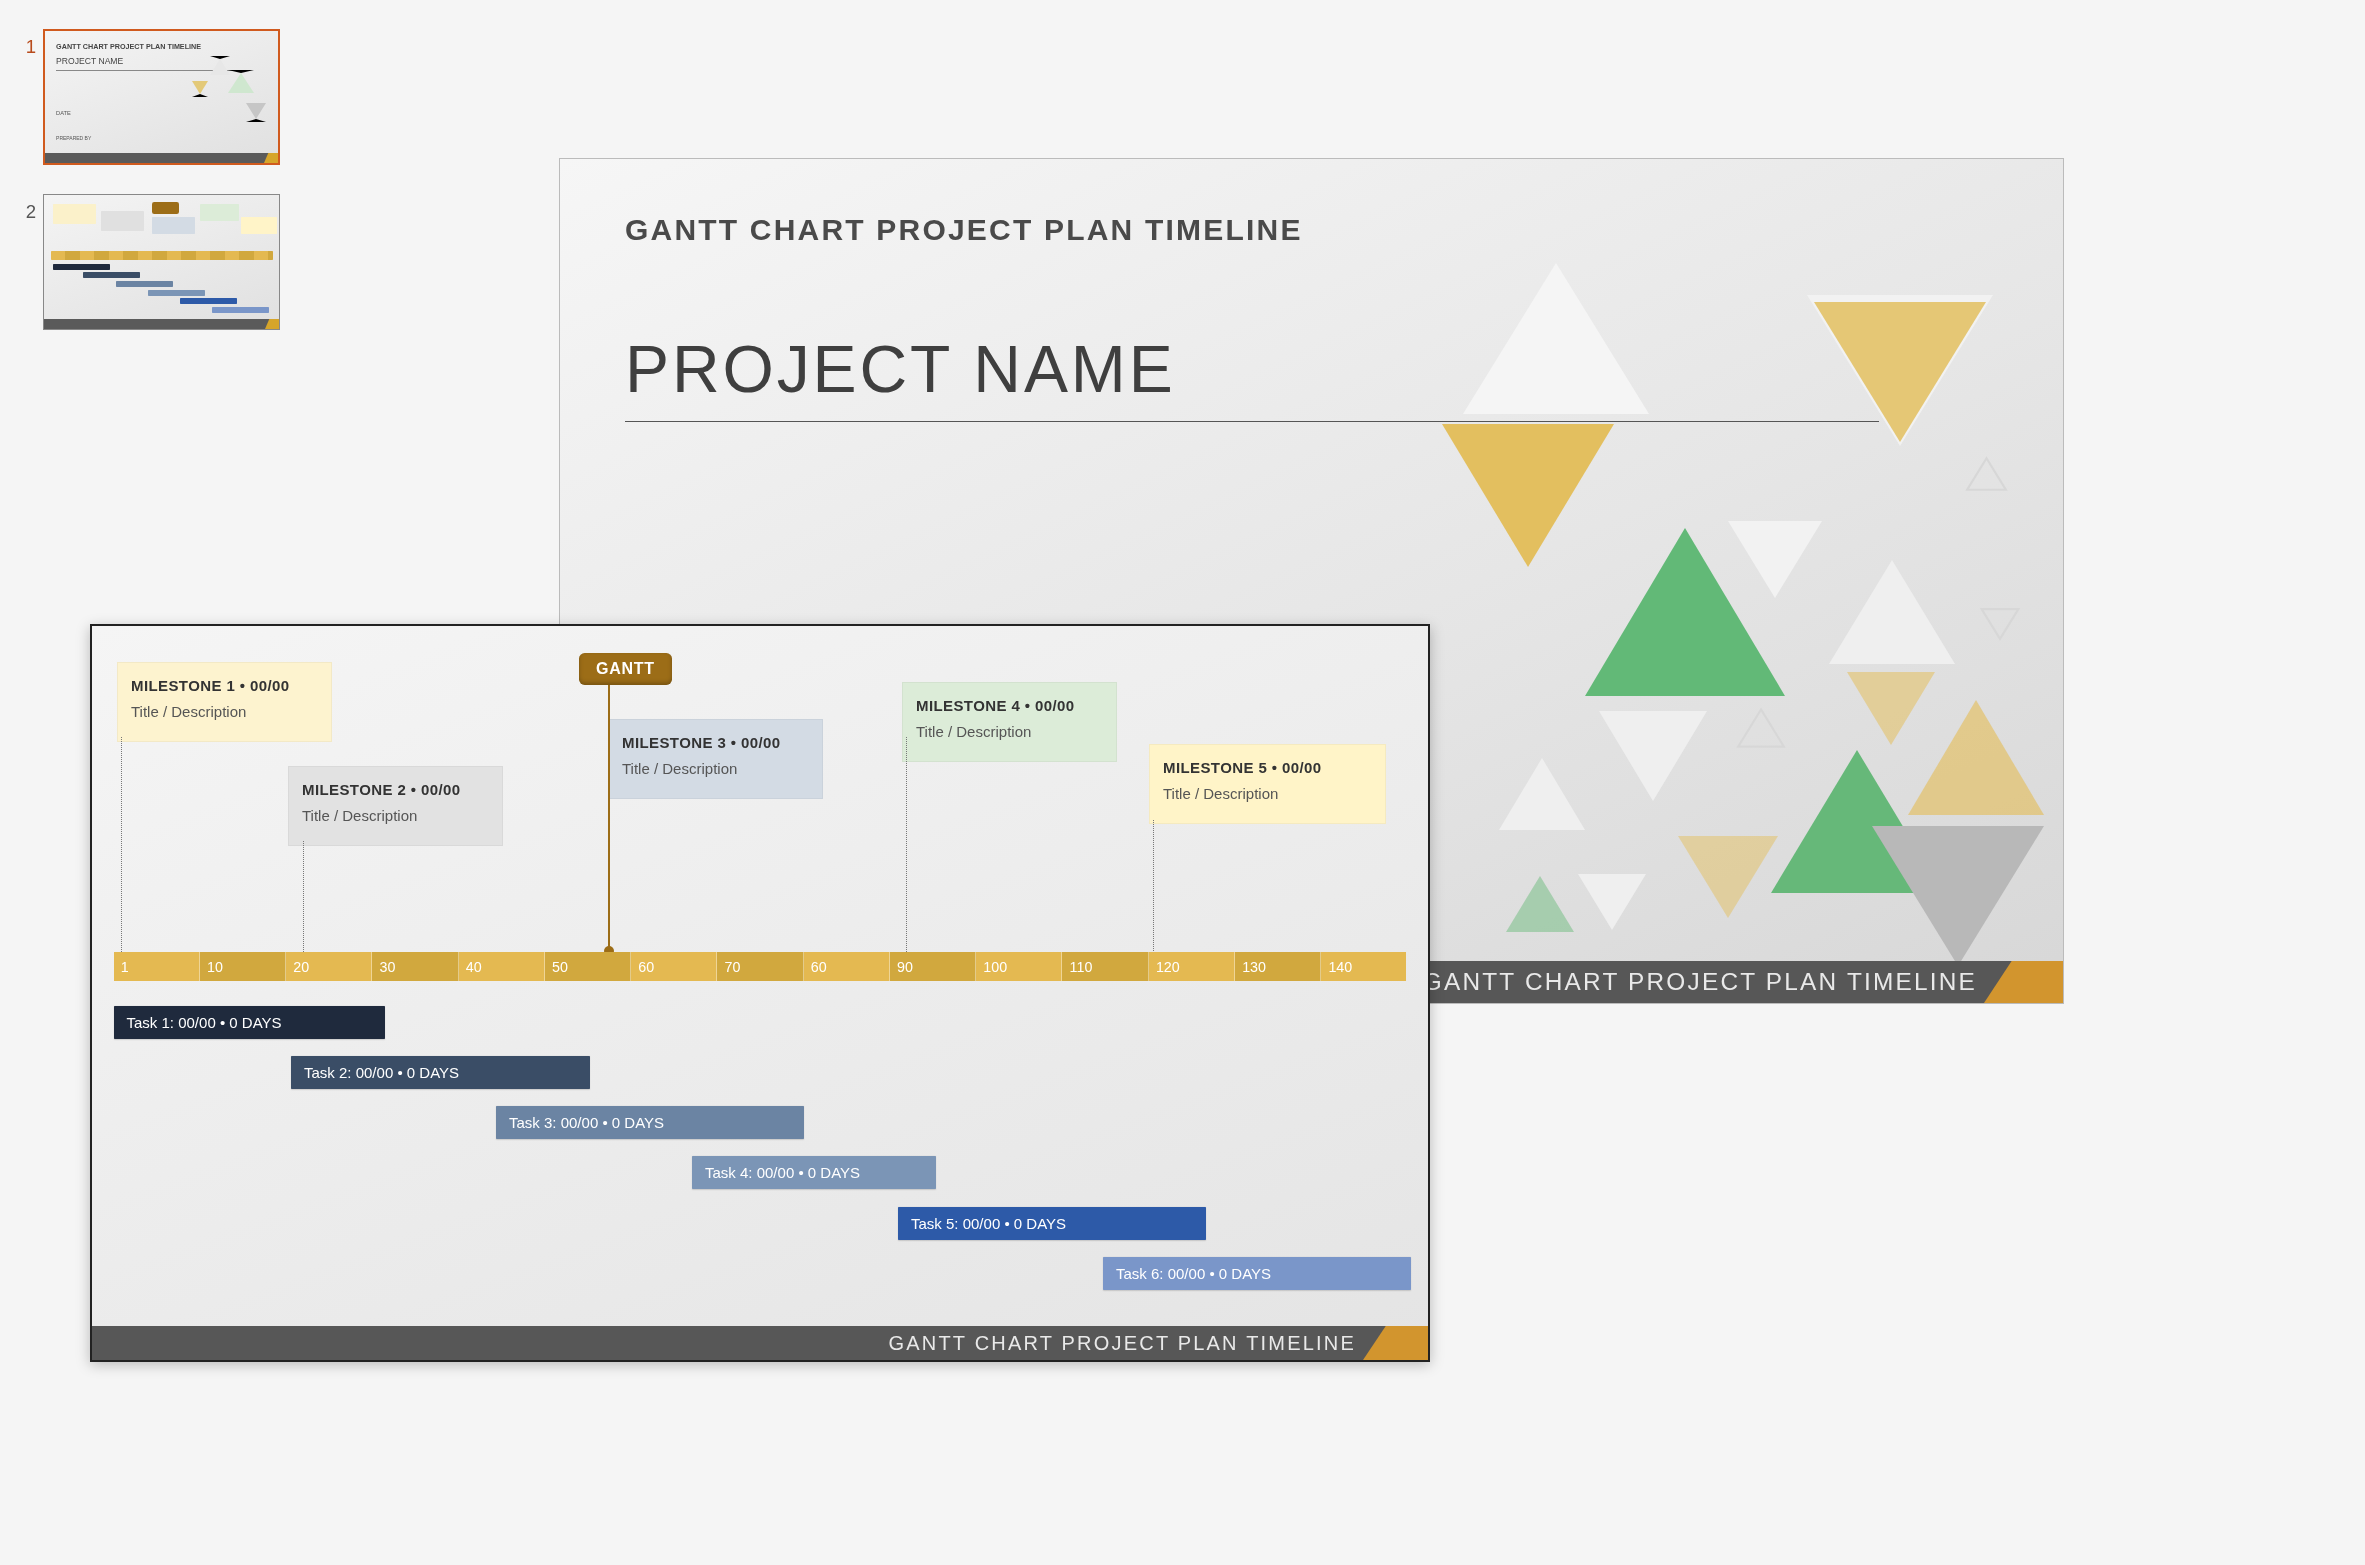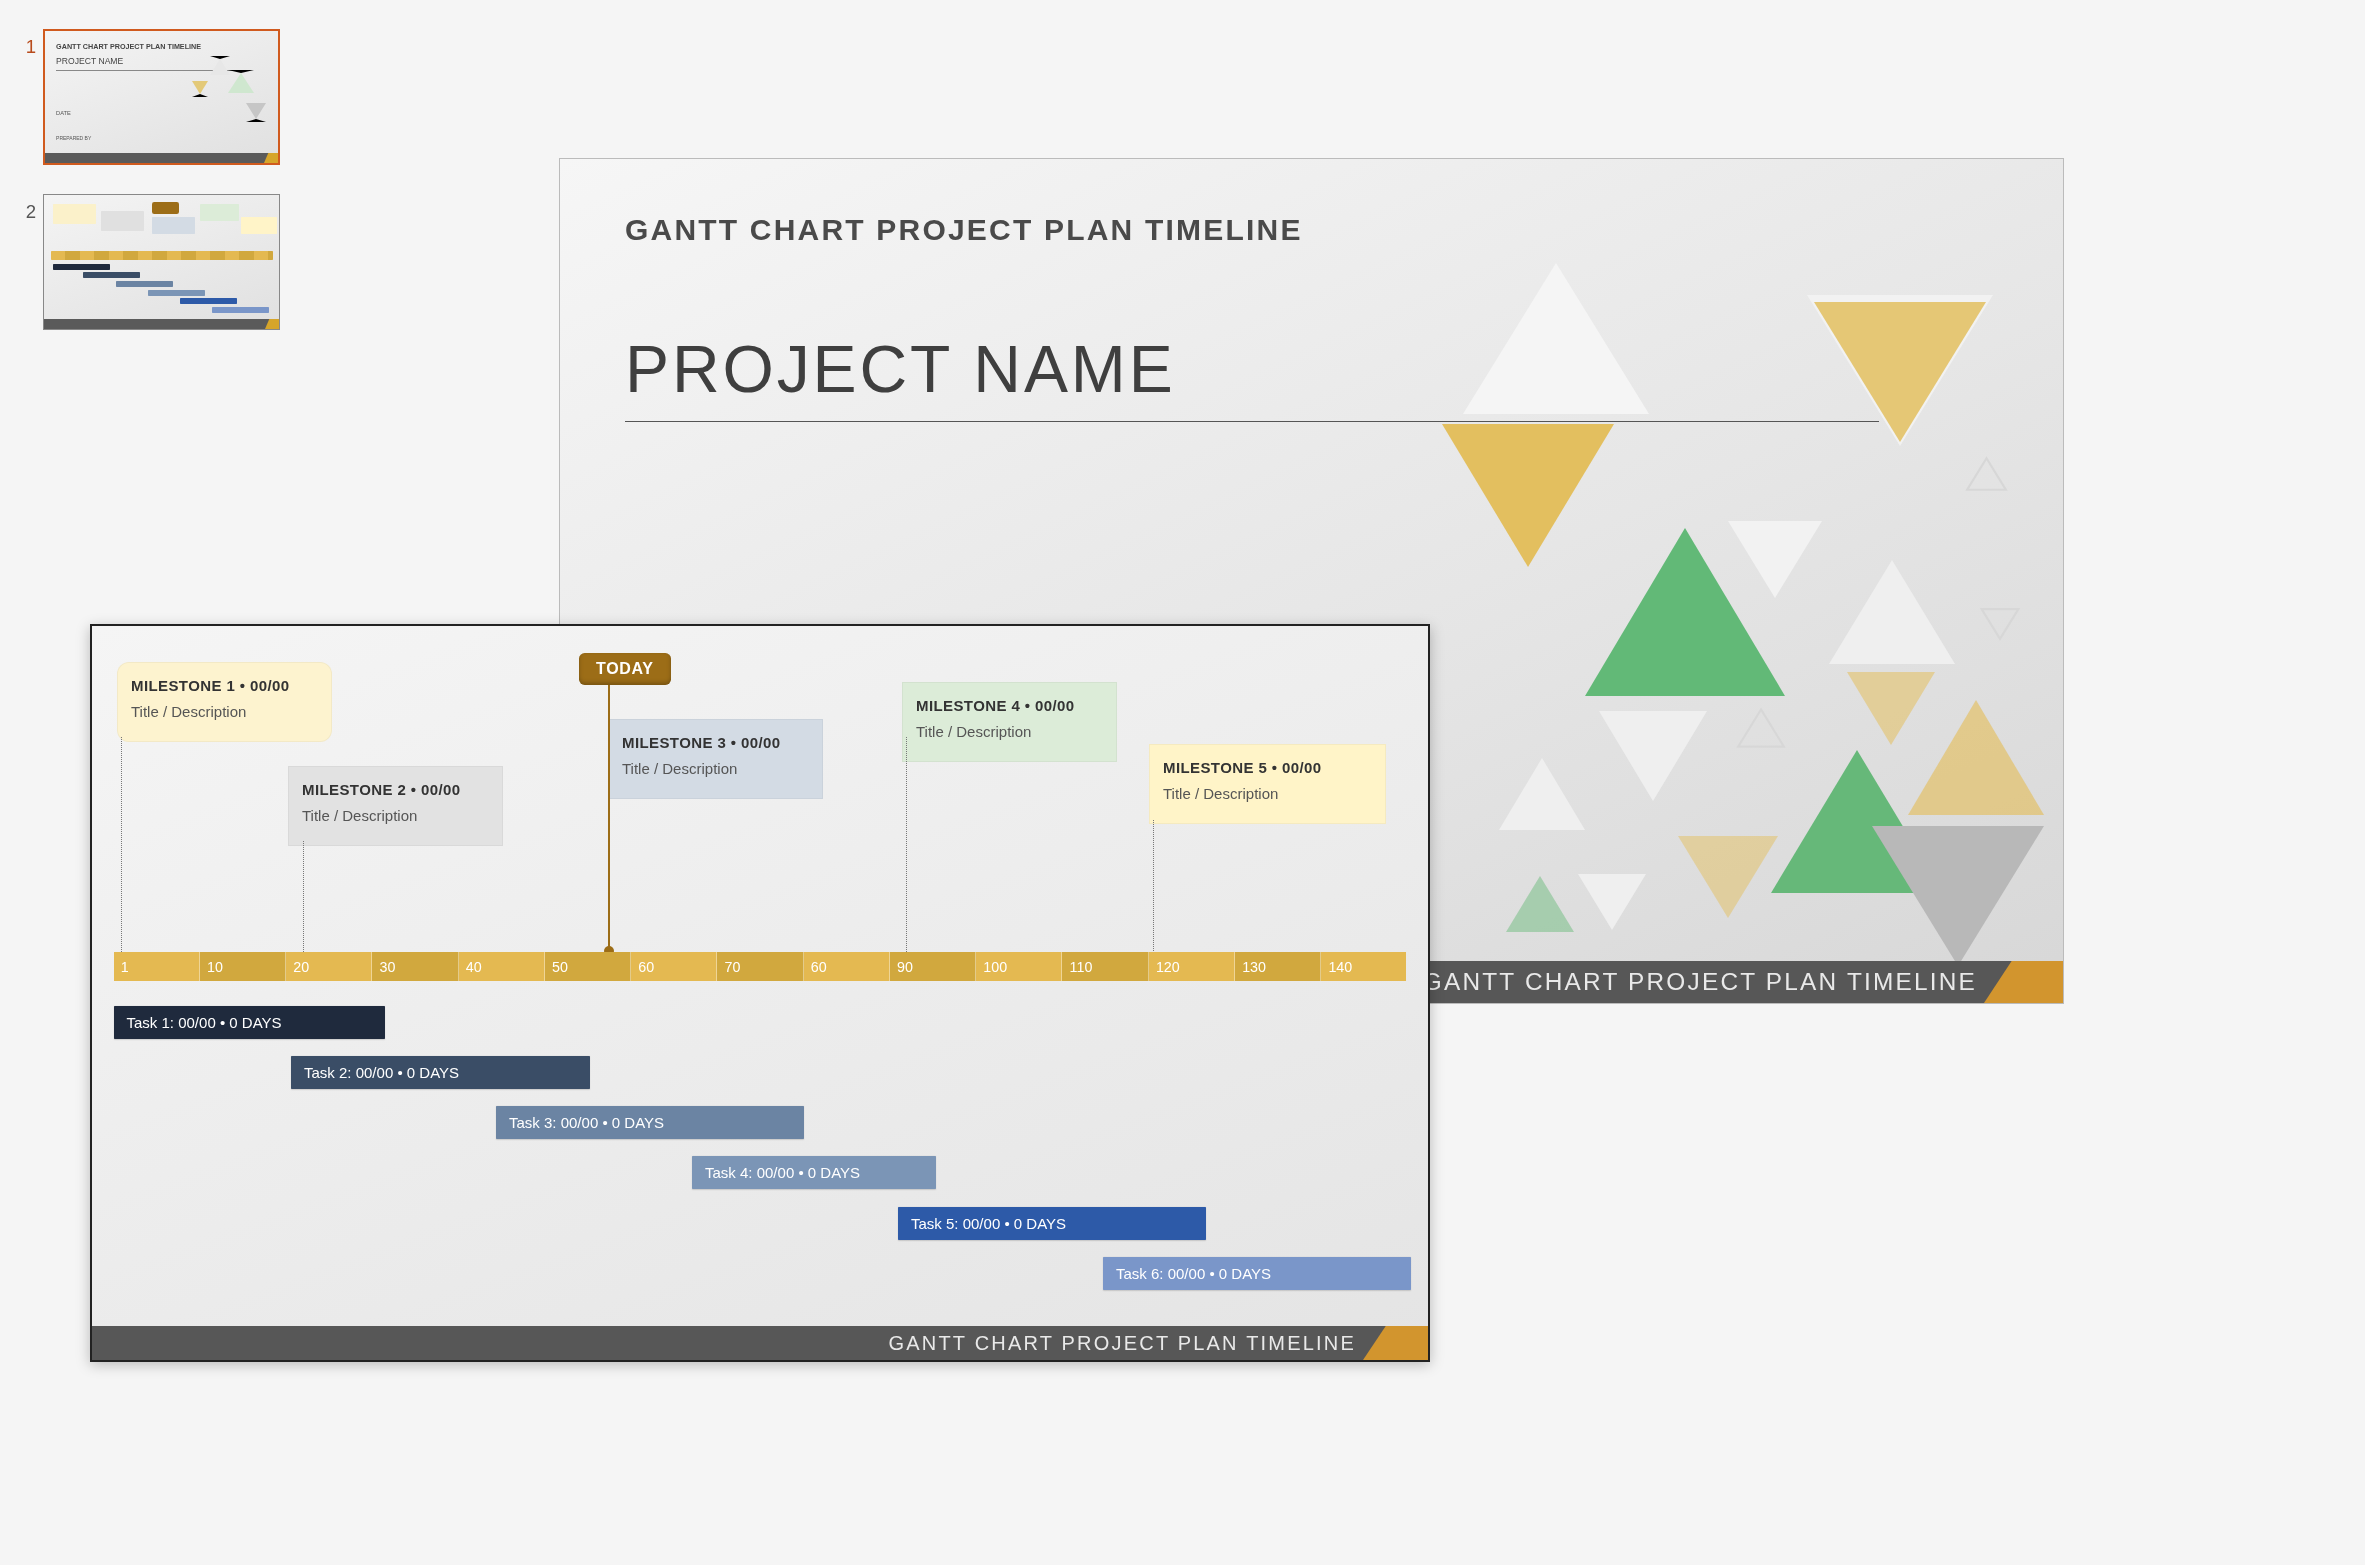--- a/index.html
+++ b/index.html
@@ -89,21 +89,21 @@
   }
   .gantt-inner{position:absolute;inset:0;}
   
   .ms{
     position:absolute;width:215px;padding:11.5px 13px 17px;
     font-size:16px;line-height:1.5;color:#333;
     border:0.7px solid rgba(0,0,0,.04);
   }
   .ms .ms-title{font-weight:700;font-size:15px;letter-spacing:0.4px;margin-bottom:4.3px;}
   .ms .ms-desc{font-size:15px;color:#555;}
-  .ms1{background:#fdf3cf;border-radius:12px;}
+  .ms1{background:#fdf3cf;}
   .ms2{background:#e2e2e2;}
   .ms3{background:#d3dbe4;}
   .ms4{background:#dcecd8;margin-top:20px;}
   .ms5{background:#fff4c8;}
   
   .dot-line{position:absolute;width:0;border-left:1.4px dotted #777;}
   
   .today-flag{
     position:absolute;background:#9c6d17;color:#fff;font-weight:700;
     font-size:16px;padding:7.2px 17px;border-radius:5.7px;letter-spacing:0.7px;
@@ -240,21 +240,21 @@
     <div class="ms ms4" style="left:810px;top:36px;">
       <div class="ms-title">MILESTONE 4 • 00/00</div>
       <div class="ms-desc">Title / Description</div>
     </div>
     <div class="ms ms5" style="left:1057px;top:118px;width:237px;">
       <div class="ms-title">MILESTONE 5 • 00/00</div>
       <div class="ms-desc">Title / Description</div>
     </div>
 
     <div class="today-flag" style="left:487px;top:27px;">
-      <span>TODAY</span>
+      <span>GANTT</span>
     </div>
     <div class="today-line" style="left:516px;top:59px;height:265px;"></div>
     <div class="today-dot" style="left:512px;top:320px;"></div>
 
     <div class="dot-line" style="left:29px;top:111px;height:215px;"></div>
     <div class="dot-line" style="left:211px;top:215px;height:111px;"></div>
     <div class="dot-line" style="left:814px;top:111px;height:215px;"></div>
     <div class="dot-line" style="left:1061px;top:194px;height:133px;"></div>
 
     <div class="ruler" style="top:326px;">

